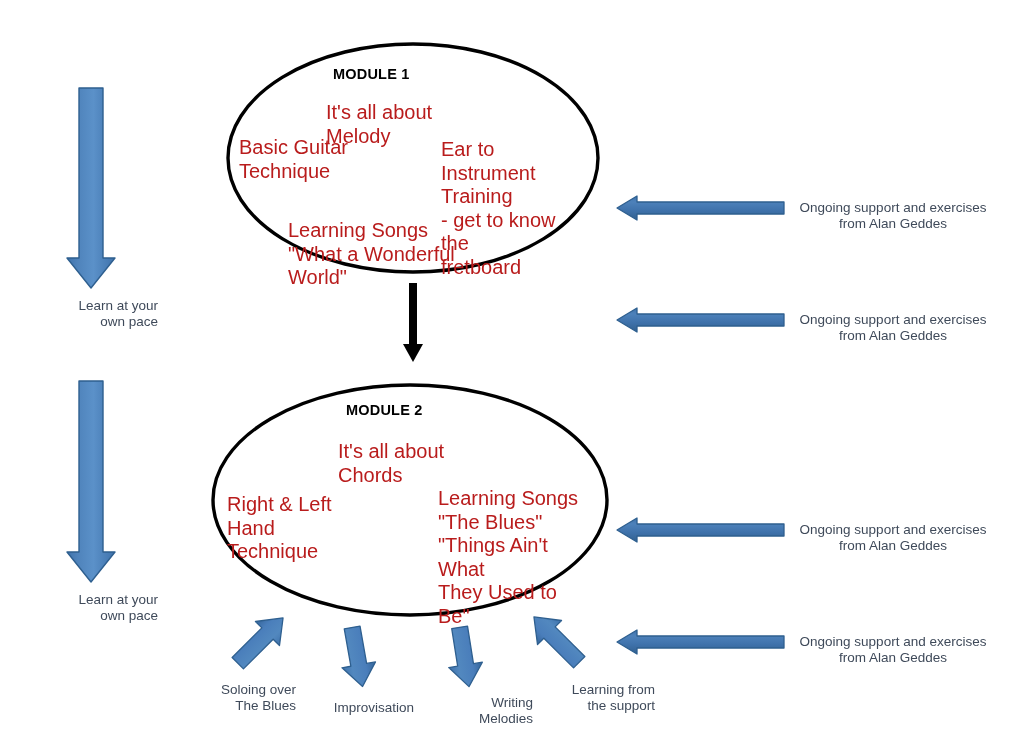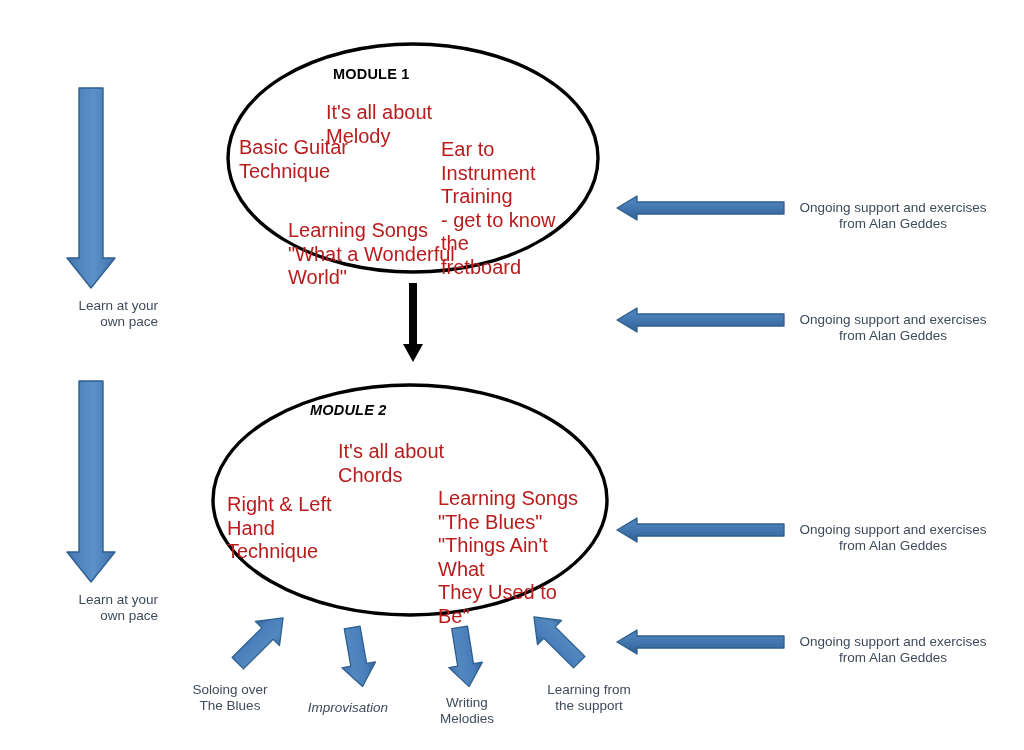--- a/index.html
+++ b/index.html
@@ -45,21 +45,21 @@
     color: #3f4a5a;
     font-size: 13.5px;
   }
   .annot-right {
     text-align: center;
   }
   .annot-left {
     text-align: right;
   }
   .annot-bottom {
-    text-align: center;
+    text-align: right;
   }
 </style>
 </head>
 <body>
 
 <div id="canvas">
 
   <svg class="svg-layer" viewBox="0 0 1024 750">
     <defs>
       <linearGradient id="gradVert" x1="0" y1="0" x2="1" y2="0">
@@ -138,21 +138,21 @@
 Technique</div>
 
   <div class="txt ellipse-text" style="left:441px; top:138px; width:140px;">Ear to Instrument
 Training
 - get to know the
 fretboard</div>
 
   <div class="txt ellipse-text" style="left:288px; top:219px; width:206px;">Learning Songs
 "What a Wonderful World"</div>
 
-  <div class="txt module-title" style="left:310px; top:402px; width:160px;font-style:italic;">MODULE 2</div>
+  <div class="txt module-title" style="left:346px; top:402px; width:160px;">MODULE 2</div>
 
   <div class="txt ellipse-text" style="left:338px; top:440px; width:140px;">It's all about
 Chords</div>
 
   <div class="txt ellipse-text" style="left:227px; top:493px; width:132px;">Right &amp; Left
 Hand Technique</div>
 
   <div class="txt ellipse-text" style="left:438px; top:487px; width:146px;">Learning Songs
 "The Blues"
 "Things Ain't What
@@ -172,21 +172,21 @@
 
   <div class="txt annot annot-right" style="left:789px; top:522px; width:208px;">Ongoing support and exercises
 from Alan Geddes</div>
 
   <div class="txt annot annot-right" style="left:789px; top:634px; width:208px;">Ongoing support and exercises
 from Alan Geddes</div>
 
   <div class="txt annot annot-bottom" style="left:164px; top:682px; width:132px;">Soloing over
 The Blues</div>
 
-  <div class="txt annot annot-bottom" style="left:282px; top:700px; width:132px;font-style:italic;">Improvisation</div>
+  <div class="txt annot annot-bottom" style="left:282px; top:700px; width:132px;">Improvisation</div>
 
   <div class="txt annot annot-bottom" style="left:401px; top:695px; width:132px;">Writing
 Melodies</div>
 
   <div class="txt annot annot-bottom" style="left:523px; top:682px; width:132px;">Learning from
 the support</div>
 
 </div>
 
 </body></html>

